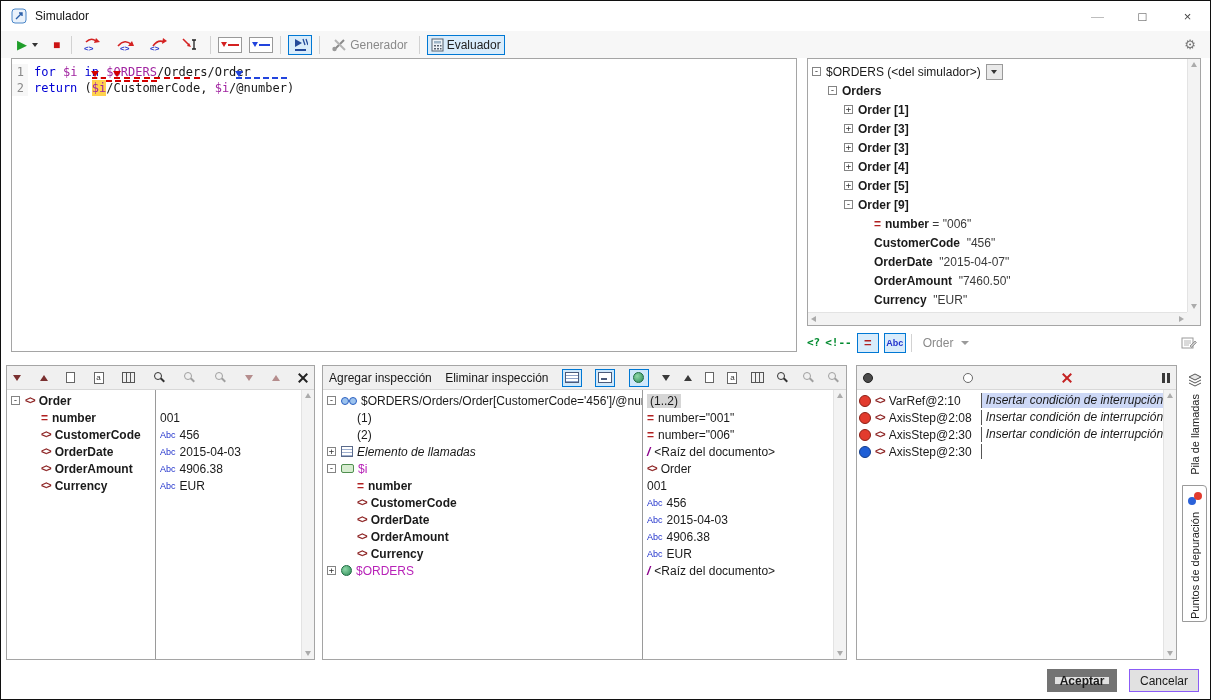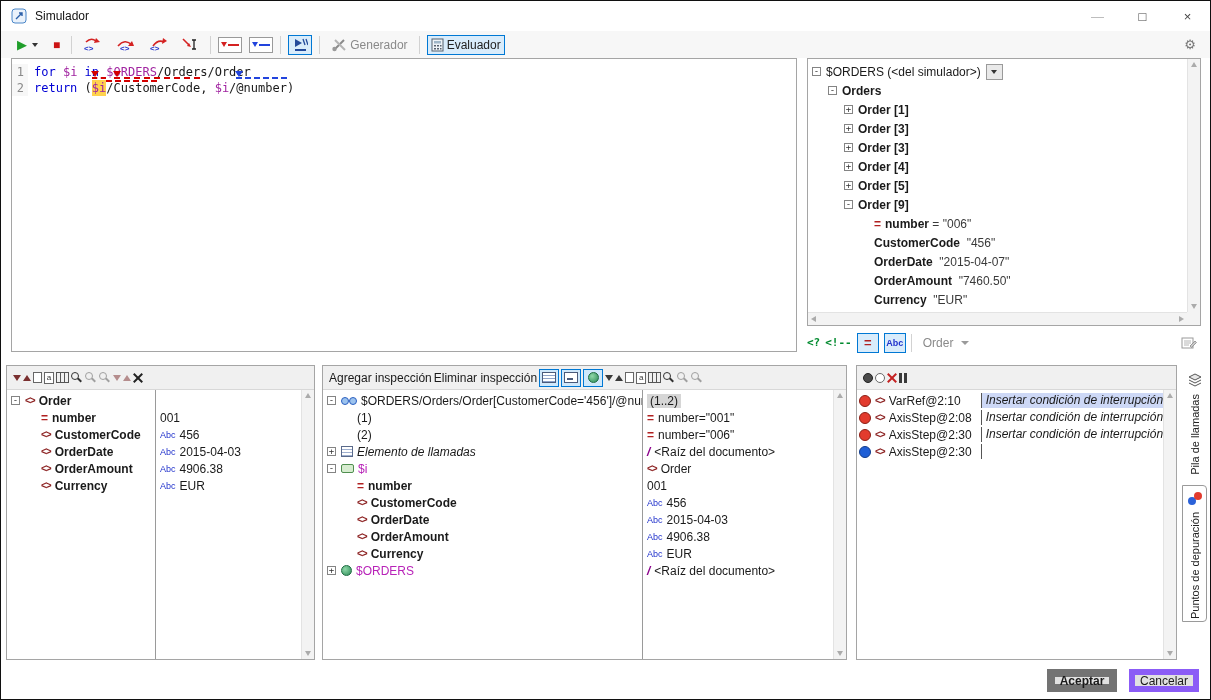--- a/index.html
+++ b/index.html
@@ -110,21 +110,21 @@
   .abc-blue{color:#2233cc;font-size:9px;font-weight:bold;}
   .load-lbl{color:#8a8a8a;margin-left:6px;}
   .load-tri{width:0;height:0;border-left:4px solid transparent;border-right:4px solid transparent;border-top:4px solid #9a9a9a;margin-left:3px;}
   .edit-ic{margin-left:auto;margin-right:4px;}
 
   
   .panel{position:absolute;top:364px;height:295px;background:#fff;border:1px solid #a5a5a5;}
   .panel.left{left:5px;width:309px;}
   .panel.mid{left:321px;width:525px;}
   .panel.bp{left:855px;width:321px;}
-  .panel-toolbar{position:absolute;left:0;top:0;right:0;height:24px;background:#f0f0f0;border-bottom:1px solid #d8d8d8;display:flex;align-items:center;gap:2px;padding:0 6px;}
+  .panel-toolbar{position:absolute;left:0;top:0;right:0;height:24px;background:#f0f0f0;border-bottom:1px solid #d8d8d8;display:flex;align-items:center;gap:13px;padding:0 6px;justify-content:space-between;}
   .panel-body{position:absolute;left:0;top:24px;right:13px;bottom:0;overflow:hidden;padding-top:2px;}
   .panel .vscroll{top:24px;bottom:0;}
   .colline{position:absolute;top:0;bottom:0;width:1px;background:#9a9a9a;}
 
   
   .i-copy{position:relative;width:9px;height:11px;border:1px solid #666;background:#fff;}
   .i-copy::before{content:"";position:absolute;left:2px;top:-4px;width:8px;height:10px;border:1px solid #666;background:#fff;z-index:-1;}
   .i-copya{position:relative;width:10px;height:12px;border:1px solid #666;background:#fff;font-size:8px;line-height:10px;text-align:center;color:#333;}
   .i-copya::after{content:"a";}
   .i-cols{width:13px;height:11px;border:1px solid #555;background:linear-gradient(to right,transparent 3px,#555 3px,#555 4px,transparent 4px,transparent 7px,#555 7px,#555 8px,transparent 8px);}
@@ -154,21 +154,21 @@
   
   .side-tabs{position:absolute;left:1181px;top:366px;width:26px;display:flex;flex-direction:column;}
   .vtab{width:25px;display:flex;flex-direction:column;align-items:center;padding:6px 0;gap:7px;}
   .vtab .vlabel{writing-mode:vertical-rl;transform:rotate(180deg);font-size:11px;color:#222;white-space:nowrap;}
   .vtab.active{background:#fff;border:1px solid #9a9a9a;border-radius:0 4px 4px 0;}
   .i-2dots{position:relative;width:14px;height:13px;flex:none;}
   .i-2dots::before{content:"";position:absolute;left:0;bottom:0;width:8px;height:8px;border-radius:50%;background:#2b62d9;}
   .i-2dots::after{content:"";position:absolute;right:0;top:0;width:8px;height:8px;border-radius:50%;background:#e23b2e;}
 
   
-  .btn{position:absolute;top:668px;width:70px;height:23px;background:#e1e1e1;border:6px solid #8b5cf6;display:flex;align-items:center;justify-content:center;font-size:12px;}
+  .btn{position:absolute;top:668px;width:70px;height:23px;background:#e1e1e1;border:1px solid #8b5cf6;display:flex;align-items:center;justify-content:center;font-size:12px;}
   .btn.primary{border:8px solid #737373;left:1046px;font-weight:bold;}
   .btn.cancel{left:1128px;}
 </style>
 </head>
 <body>
 
 <div class="window">
 
   <div class="titlebar">
     <svg class="app-icon" viewBox="0 0 16 16">

